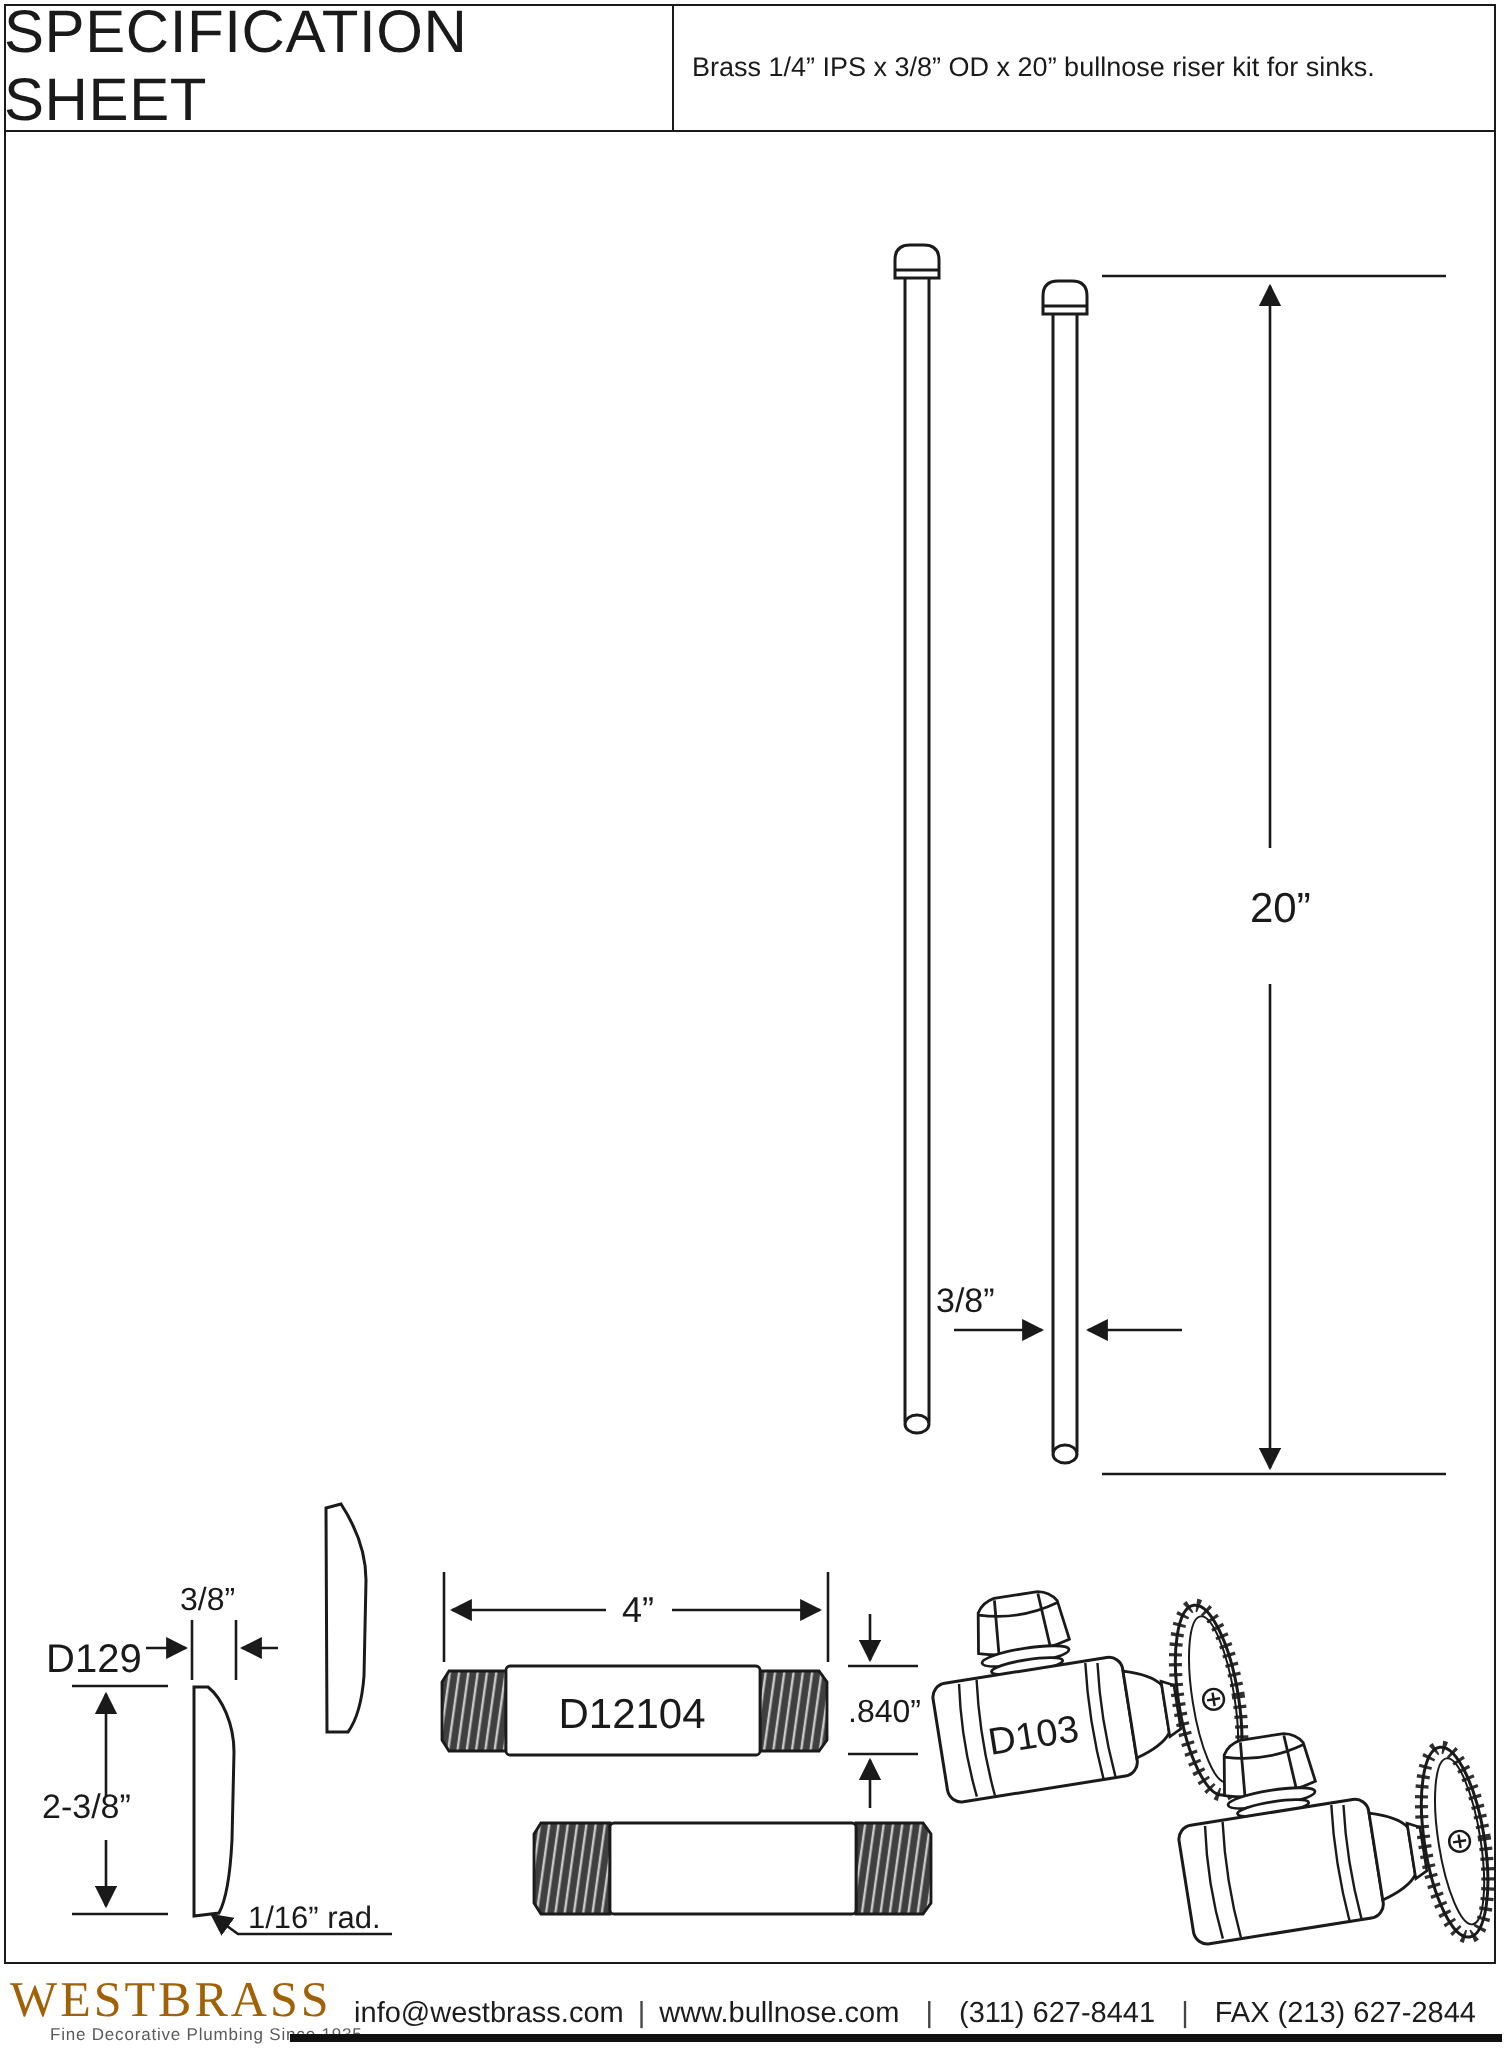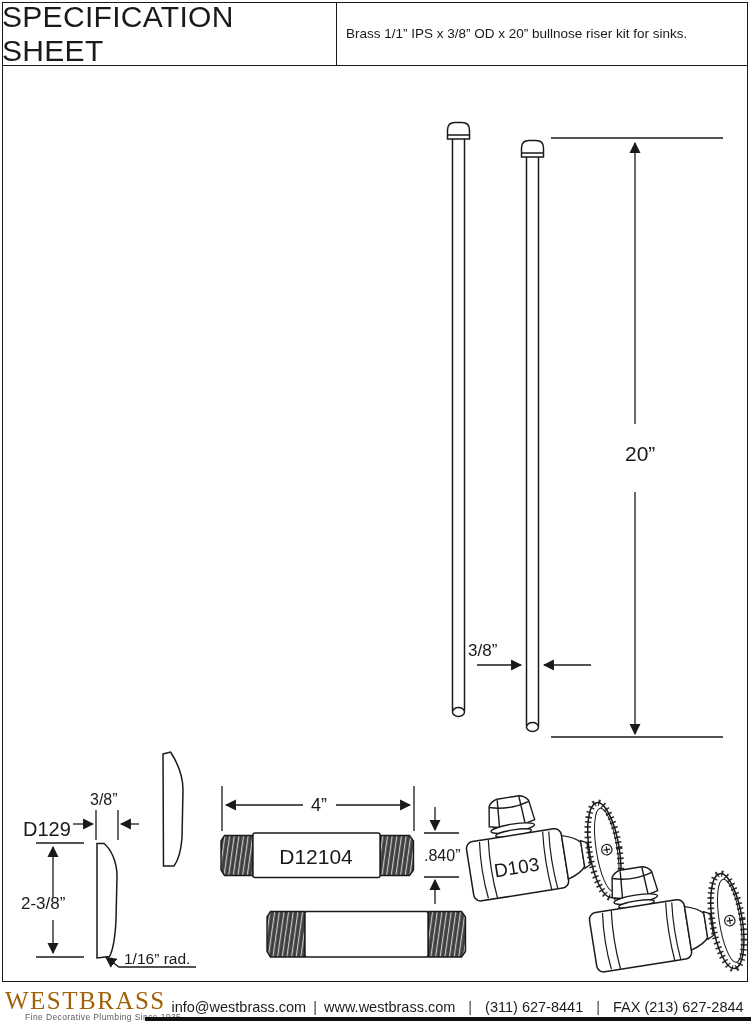--- a/index.html
+++ b/index.html
@@ -20,21 +20,21 @@
   .footer-contact .sep.wide{margin:0 13px;}
   .footer-rule{position:absolute;left:145px;top:1017px;width:606px;height:4px;background:#101010;}
 </style>
 </head>
 <body>
 
 <div class="main-box"></div>
 
 <div class="header">
   <div class="hcell c2">SPECIFICATION SHEET</div>
-  <div class="hcell c3">Brass 1/1” IPS x 3/8” OD x 20” bullnose riser kit for sinks.</div>
+  <div class="hcell c3">Brass 1/4” IPS x 3/8” OD x 20” bullnose riser kit for sinks.</div>
 </div>
 
 <svg width="753" height="1024" viewBox="0 0 753 1024">
   <defs>
     <marker id="arr" viewBox="0 0 10 10" refX="9" refY="5" markerWidth="8.5" markerHeight="8.5" orient="auto-start-reverse">
       <path d="M0,0 L10,5 L0,10 z" fill="#1a1a1a"></path>
     </marker>
     <pattern id="thr" patternUnits="userSpaceOnUse" width="4.6" height="46" patternTransform="rotate(8)">
       <rect width="4.6" height="46" fill="#3f3f3f"></rect>
       <rect x="2.7" width="1.2" height="46" fill="#c9c9c9"></rect>
@@ -175,19 +175,19 @@
     <circle cx="140.5" cy="67" r="5.2" stroke-width="1.2"></circle>
     <path d="M140.5,63.6 V70.4 M137.2,67 H143.8" fill="none" stroke-width="1.2"></path>
   </g>
 </svg>
 
 <div class="footer-logo">WESTBRASS</div>
 <div class="footer-tagline">Fine Decorative Plumbing Since 1935</div>
 <div class="footer-contact">
   <span>info@westbrass.com</span>
   <span class="sep">|</span>
-  <span>www.westbrass.com</span>
+  <span>www.bullnose.com</span>
   <span class="sep wide">|</span>
   <span>(311) 627-8441</span>
   <span class="sep wide">|</span>
   <span>FAX (213) 627-2844</span>
 </div>
 <div class="footer-rule"></div>
 
 </body></html>

